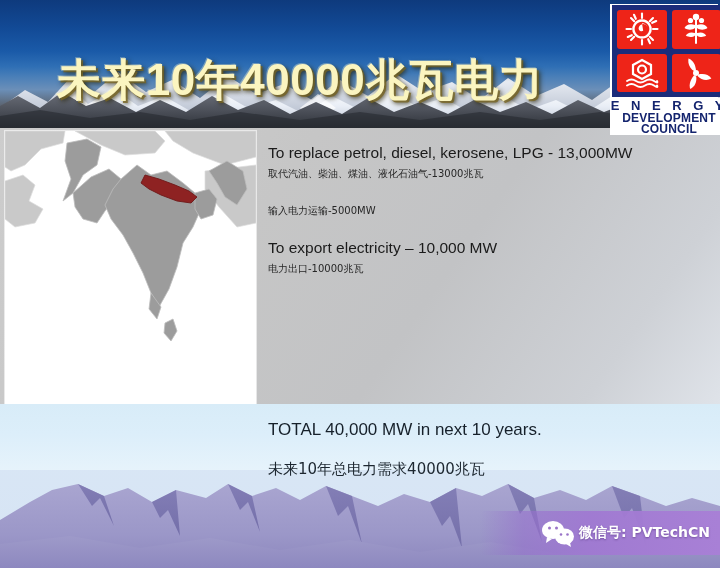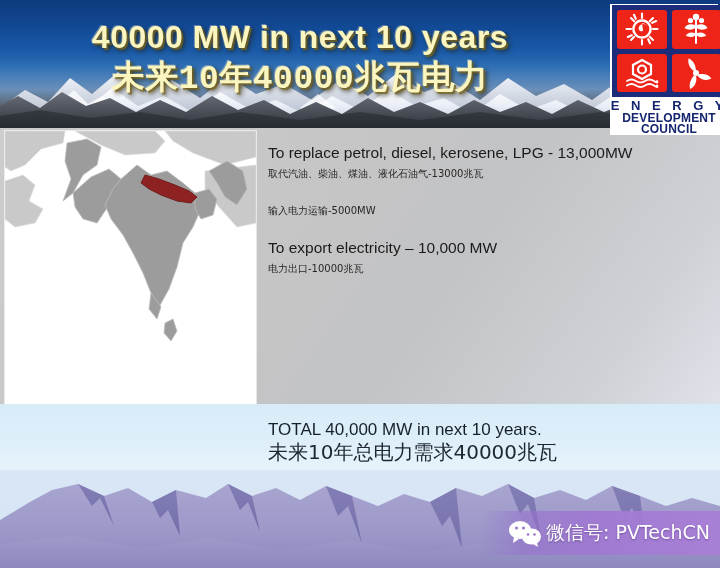--- a/index.html
+++ b/index.html
@@ -42,22 +42,22 @@
     color:#fbf5c0;
     text-shadow:
        2px 2px 0 rgba(120,100,30,.75),
        3px 3px 5px rgba(40,35,10,.85),
       -1px -1px 0 rgba(255,255,220,.35);
     letter-spacing:.5px;
     white-space:nowrap;
     z-index:5;
   }
   .title-en { left:0; top:18px; font-size:32px; line-height:38px; }
-  .title-zh { left:0; top:60px; font-size:33px; line-height:40px;
-              font-family:Liberation Mono, monospace; }
+  .title-zh { left:0; top:60px; font-size:44px; line-height:40px;
+              font-family:Liberation Sans, sans-serif; }
 
   
   .logo {
     position:absolute; right:2px; top:4px;
     width:108px; height:122px;
     z-index:10;
     background:#ffffff;
   }
   .logo-grid-wrap {
     position:absolute; left:2px; top:1px;
@@ -128,21 +128,21 @@
   .total-band {
     position:absolute; left:0; top:404px;
     width:720px; height:66px;
     background:linear-gradient(180deg,#d8ecf8 0%,#dceefa 45%,#e6f3fb 100%);
   }
   .total-text {
     position:absolute; left:268px; top:419px;
     width:440px;
   }
   .total-text .ln-en { font-size:17px; line-height:22px; color:#16202a; }
-  .total-text .ln-zh { font-size:20px; line-height:23px; color:#1d2730; }
+  .total-text .ln-zh { font-size:15px; line-height:23px; color:#1d2730;margin-top:17px; }
 
   
   .footer-art {
     position:absolute; left:0; top:440px;
     width:720px; height:128px;
     overflow:hidden;
   }
   .footer-art svg { display:block; width:720px; height:128px; }
 
   
@@ -150,21 +150,21 @@
     position:absolute; right:0; bottom:13px;
     width:240px; height:44px;
     background:linear-gradient(90deg,rgba(150,110,200,0) 0%,rgba(150,110,205,.55) 18%,rgba(160,120,210,.92) 45%,rgba(168,128,214,1) 100%);
     display:flex; align-items:center; justify-content:flex-end;
     padding-right:10px;
     z-index:20;
   }
   .wechat-icon { flex:0 0 auto; margin-right:4px; }
   .watermark .wm-label {
     font-family:"DejaVu Sans", sans-serif;
-    font-size:19px; font-weight:400;
+    font-size:14px; font-weight:700;
     color:#ffffff; white-space:nowrap;
     text-shadow:0 1px 2px rgba(70,40,110,.5);
   }
 </style>
 </head>
 <body>
 
 <div id="slide">
 
   <div class="header">
@@ -192,21 +192,20 @@
         <linearGradient id="rockG" x1="0" y1="0" x2="0" y2="1">
           <stop offset="0%" stop-color="#6b6f79"></stop>
           <stop offset="55%" stop-color="#4a4e57"></stop>
           <stop offset="100%" stop-color="#2e3239"></stop>
         </linearGradient>
       </defs>
       <path fill="url(#rockG)" d="M0,24 L18,14 L40,26 L62,10 L86,24 L110,16 L136,30 L160,18 L186,30 L212,14 L238,28 L264,18 L290,32 L316,20 L342,32 L368,16 L394,30 L420,20 L448,32 L474,18 L500,30 L526,20 L552,32 L578,18 L604,30 L630,20 L656,32 L682,22 L708,32 L720,26 L720,46 L0,46 Z"></path>
       <path fill="#23262c" opacity=".55" d="M0,34 L40,28 L90,36 L140,30 L190,38 L240,30 L300,38 L360,30 L420,38 L480,30 L540,38 L600,30 L660,38 L720,32 L720,46 L0,46 Z"></path>
     </svg>
 
-    <div class="title-en">40000 MW in next 10 years</div>
     <div class="title-zh">未来10年40000兆瓦电力</div>
   </div>
 
   <div class="logo">
     <div class="logo-grid-wrap">
 
       <div class="logo-cell">
         <svg width="34" height="34" viewBox="0 0 34 34">
           <g fill="#ffffff">
             <path d="M17 8.5 a8.5 8.5 0 1 1 -0.01 0 Z" fill="none" stroke="#ffffff" stroke-width="2.4"></path>

